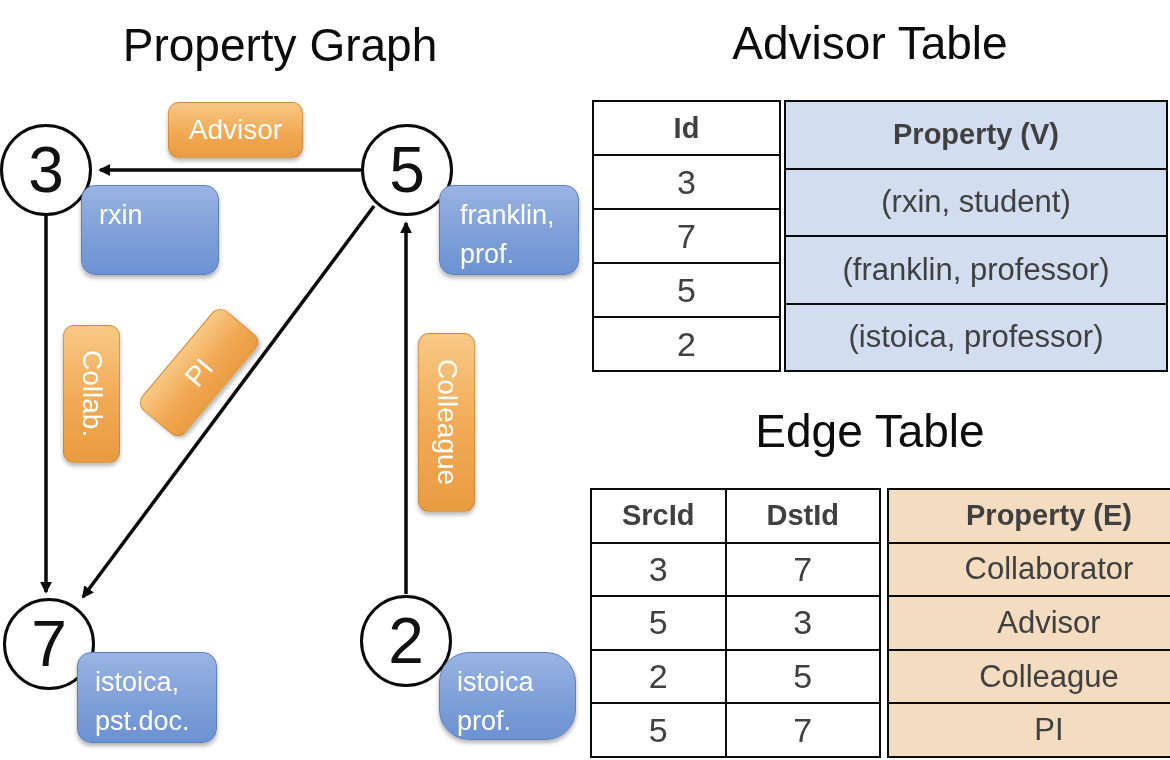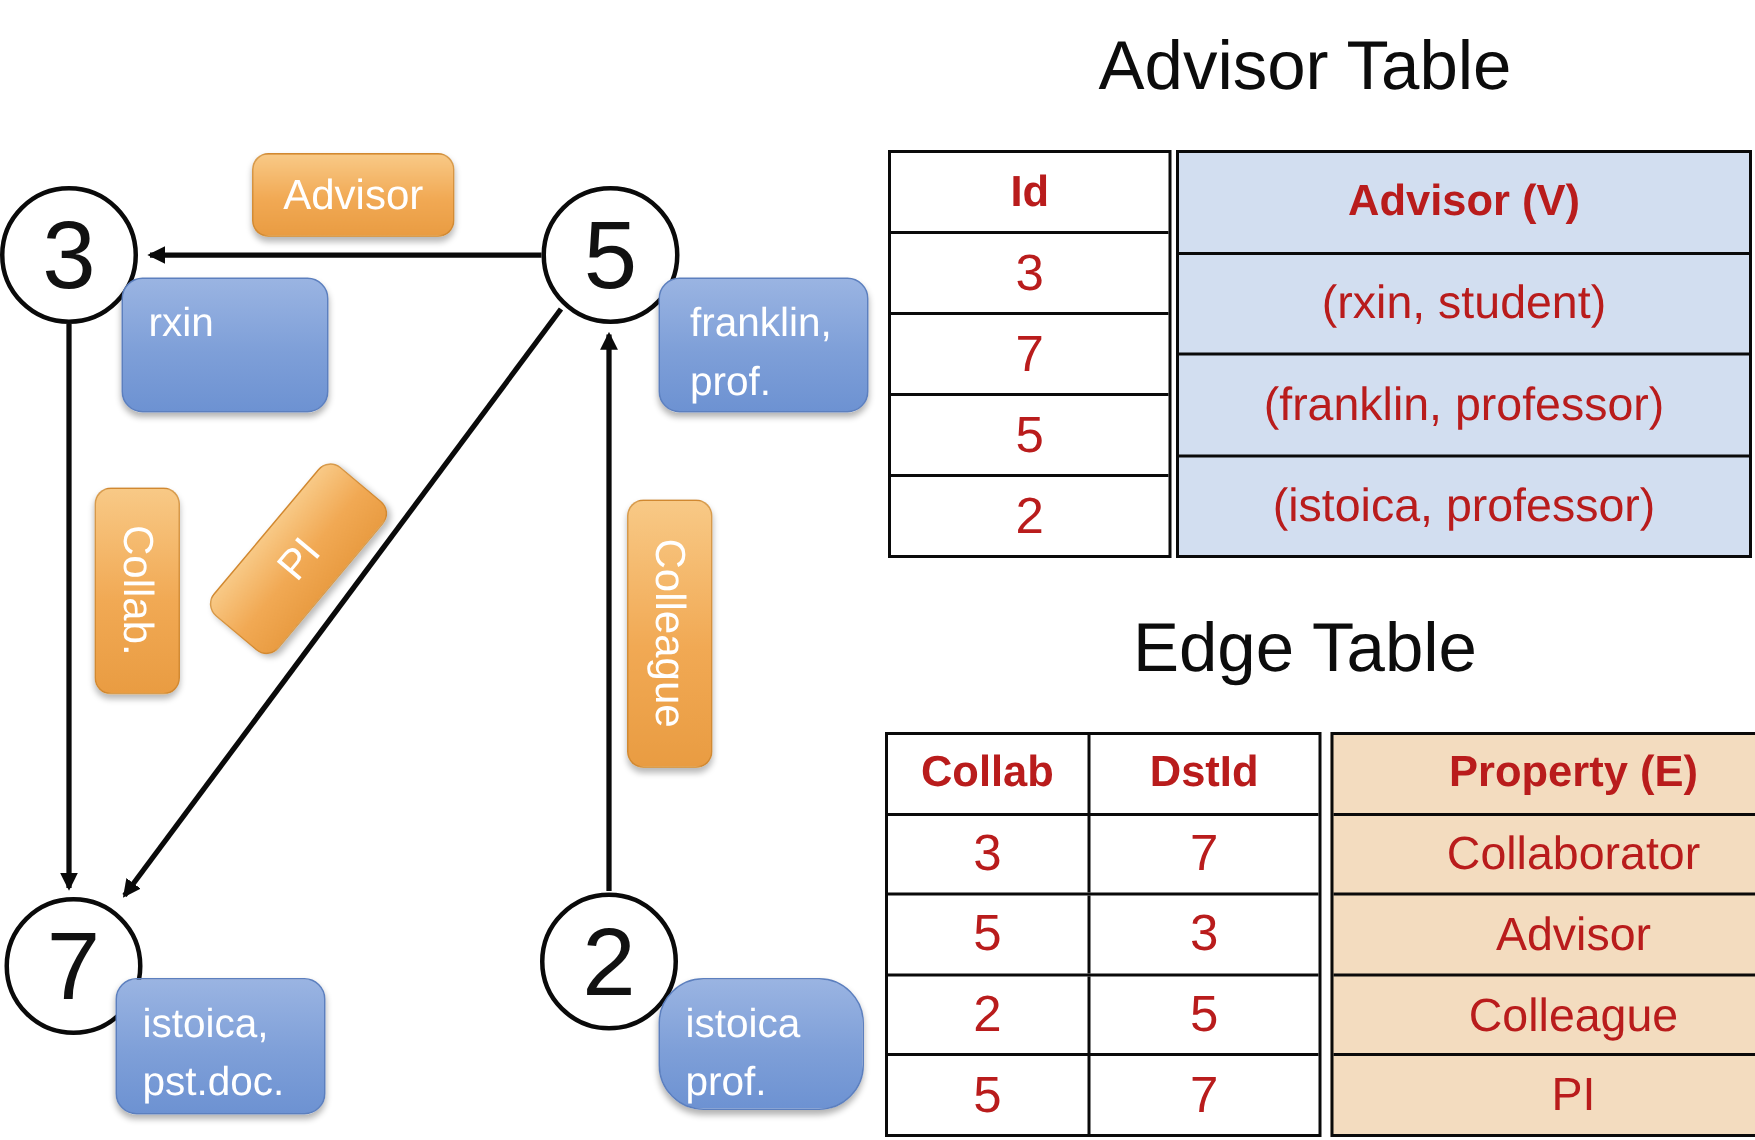--- a/index.html
+++ b/index.html
@@ -48,36 +48,37 @@
   #vprop-franklin { left:420px; top:185px; width:140px; height:90px;padding-left:20px; }
   #vprop-jgonzal  { left:58px;  top:652px; width:140px; height:91px; }
   #vprop-istoica  { left:420px; top:652px; width:137px; height:88px;border-radius:30px; }
 
   
   .tbl { position:absolute; box-sizing:border-box; border:2.5px solid #0a0a0a;
          display:flex; flex-direction:column; background:#fff; }
   .trow { flex:1; display:flex; align-items:stretch; }
   .trow + .trow { border-top:2.5px solid #0a0a0a; }
   .tcell { flex:1; display:flex; align-items:center; justify-content:center;
-           font-size:31px; color:#b91c1c; white-space:nowrap; }
+           font-size:31px; color:#404040; white-space:nowrap; }
   .tcell.hdr { font-weight:700; font-size:29px; }
   .tcell.num { font-size:34px; }
 
   #vtable-id   { left:592px; top:100px; width:189px; height:272px; }
   #vtable-prop { left:784px; top:100px; width:384px; height:272px; background:#d2def0; }
 
   #etable-ids  { left:590px; top:488px; width:291px; height:270px; }
   #etable-ids .tcell.col-src { flex:0 0 132.5px; border-right:2.5px solid #0a0a0a; }
   #etable-prop { left:887px; top:488px; width:324px; height:270px; background:#f3dcbf; }
 </style>
 </head>
 <body>
 
 <div class="stage">
 
+  <div class="title" id="title-graph">Property Graph</div>
   <div class="title" id="title-vertex">Advisor Table</div>
   <div class="title" id="title-edge">Edge Table</div>
 
   <svg id="edges-svg" viewBox="0 0 585 760">
     <defs>
       <marker id="arrow" viewBox="0 0 10 10" refX="8.5" refY="5" markerWidth="3.4" markerHeight="3.4" orient="auto-start-reverse">
         <path d="M0,0 L10,5 L0,10 z" fill="#0a0a0a"></path>
       </marker>
     </defs>
     <line class="edge-line" x1="361" y1="170" x2="100" y2="170" marker-end="url(#arrow)"></line>
@@ -141,36 +142,36 @@
     <div class="trow">
         <div class="tcell num">5</div>
       </div>
     <div class="trow">
         <div class="tcell num">2</div>
       </div>
   </div>
 
   <div class="tbl" id="vtable-prop">
     <div class="trow">
-        <div class="tcell hdr">Advisor (V)</div>
+        <div class="tcell hdr">Property (V)</div>
       </div>
     <div class="trow">
         <div class="tcell">(rxin, student)</div>
       </div>
     <div class="trow">
         <div class="tcell">(franklin, professor)</div>
       </div>
     <div class="trow">
         <div class="tcell">(istoica, professor)</div>
       </div>
   </div>
 
   <div class="tbl" id="etable-ids">
     <div class="trow">
-      <div class="tcell hdr col-src">Collab</div>
+      <div class="tcell hdr col-src">SrcId</div>
       <div class="tcell hdr">DstId</div>
     </div>
     <div class="trow">
       <div class="tcell num col-src">3</div>
       <div class="tcell num">7</div>
     </div>
     <div class="trow">
       <div class="tcell num col-src">5</div>
       <div class="tcell num">3</div>
     </div>

